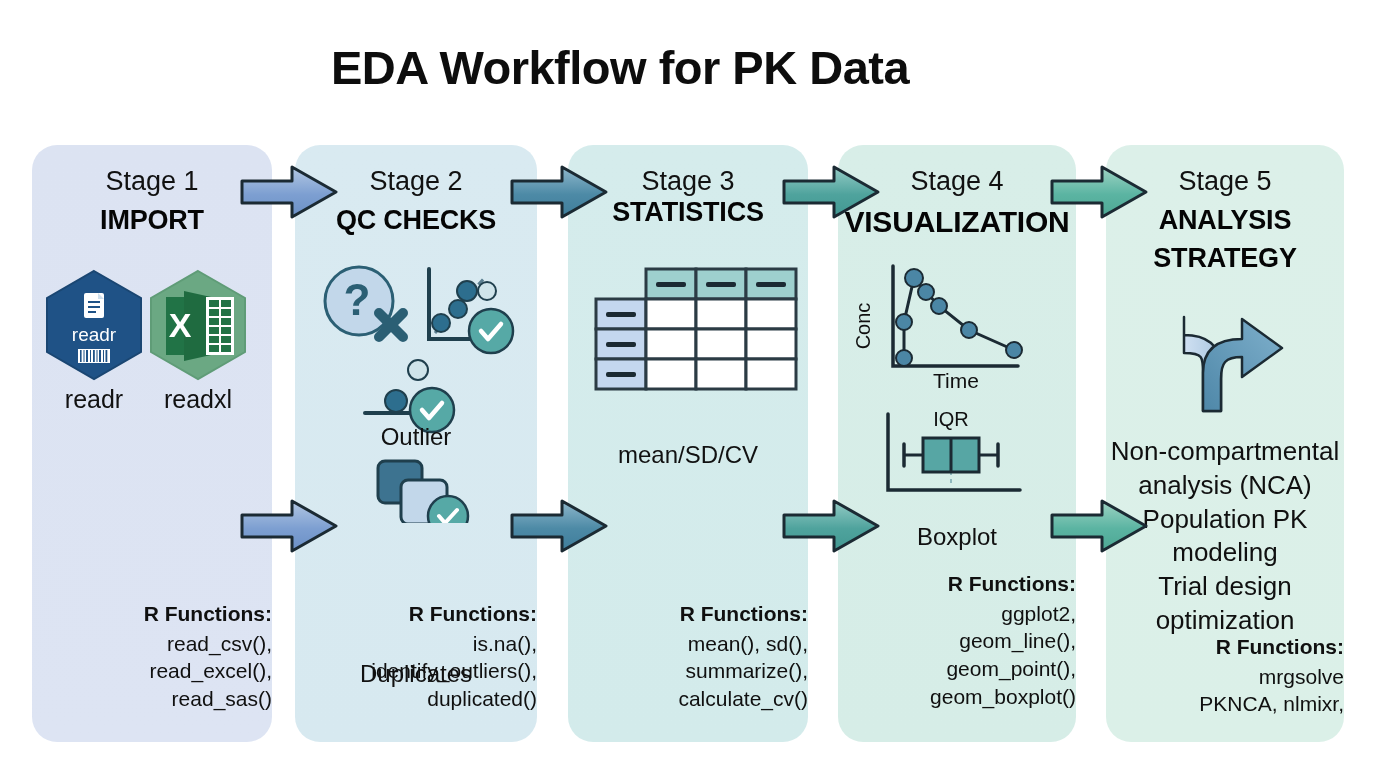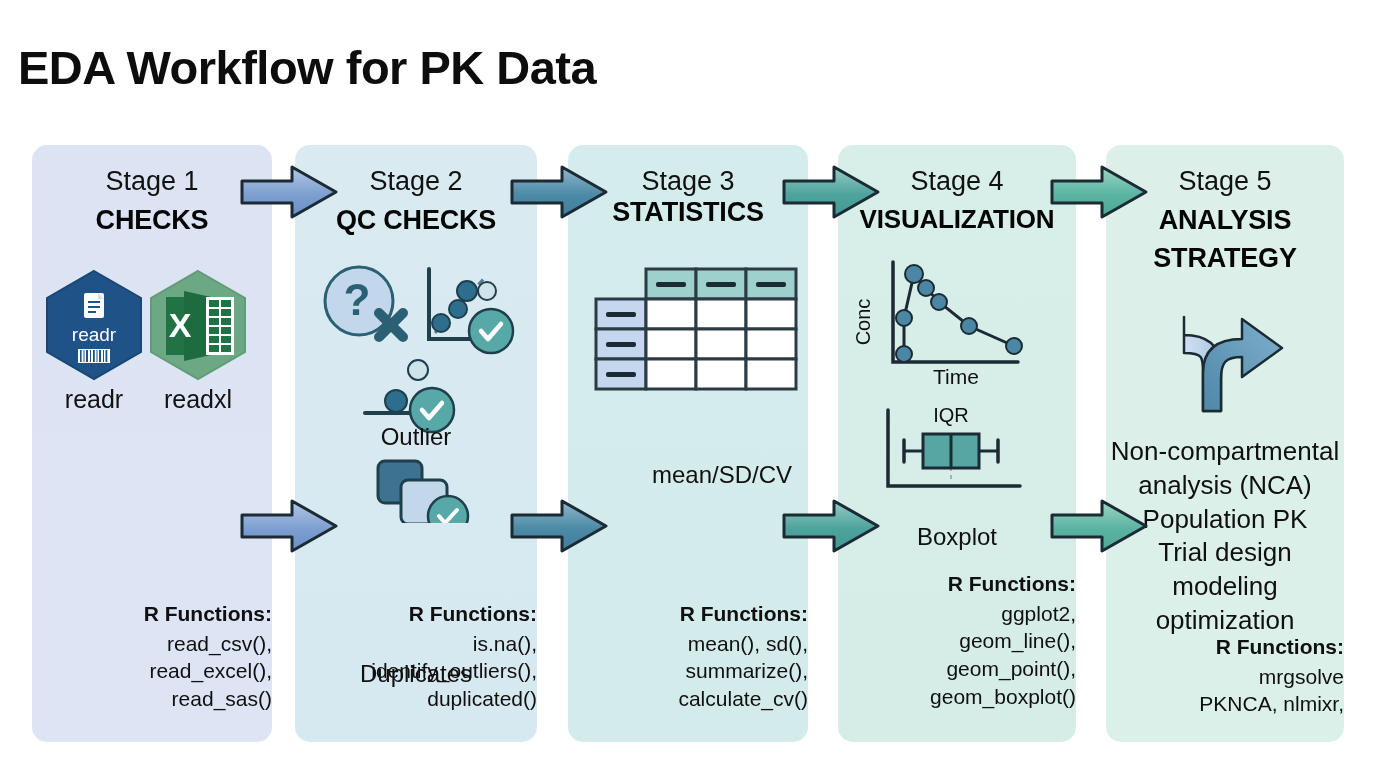--- a/index.html
+++ b/index.html
@@ -2,43 +2,43 @@
 <html><head>
 <meta charset="utf-8">
 <style>
   html,body{margin:0;padding:0;}
   body{
     width:1376px;height:768px;background:#ffffff;
     font-family:"Liberation Sans","DejaVu Sans",sans-serif;
     overflow:hidden;position:relative;
   }
   #title{
-    position:absolute;left:18px;top:40px;width:1216px;text-align:left;
+    position:absolute;left:12px;top:40px;width:1216px;text-align:center;
     font-size:47px;font-weight:bold;color:#0d0d0d;letter-spacing:-0.5px;
   }
   #board{position:absolute;left:0;top:145px;width:1376px;height:600px;}
 
   .panel{
-    position:absolute;top:0;height:597px;border-radius:15px;
+    position:absolute;top:0;height:597px;border-radius:25px;
     box-sizing:border-box;overflow:hidden;
   }
   .p1{left:32px;width:240px;background:linear-gradient(180deg,#dce3f2 0%,#dde4f3 100%);}
   .p2{left:295px;width:242px;background:linear-gradient(180deg,#d9eaf1 0%,#d7e9f0 100%);}
   .p3{left:568px;width:240px;background:linear-gradient(180deg,#d5ecec 0%,#d3ebeb 100%);}
   .p4{left:838px;width:238px;background:linear-gradient(180deg,#d8eee8 0%,#d6ede7 100%);}
   .p5{left:1106px;width:238px;background:linear-gradient(180deg,#dcf0e9 0%,#dbf0e8 100%);}
 
   .stage-num{
     text-align:center;font-size:27px;color:#111;margin-top:22px;line-height:1.1;
   }
   .stage-name{
     text-align:center;font-size:27px;font-weight:bold;color:#050505;
     margin-top:8px;line-height:1.12;letter-spacing:-0.2px;
   }
-  .stage-name.small{font-size:26px;}
+  .stage-name.small{font-size:30px;}
 
   .icon-area{position:relative;width:100%;}
 
   .caption{
     text-align:center;font-size:24px;color:#111;line-height:1.18;
   }
   .funcs{
     position:absolute;left:0;width:100%;text-align:right;
     font-size:21px;color:#101010;line-height:1.32;
   }
@@ -56,21 +56,21 @@
 </style>
 </head>
 <body>
 
 <div id="title">EDA Workflow for PK Data</div>
 
 <div id="board">
 
   <div class="panel p1">
     <div class="stage-num">Stage 1</div>
-    <div class="stage-name">CHECKS</div>
+    <div class="stage-name">IMPORT</div>
 
     <div class="icon-area" style="height:190px;margin-top:22px;">
 
       <svg width="108" height="120" style="position:absolute;left:8px;top:10px;">
         <polygon points="54,4 101,31 101,85 54,112 7,85 7,31" fill="#1f5286" stroke="#1a4672" stroke-width="2"></polygon>
         <rect x="44" y="26" width="20" height="25" rx="2" fill="#ffffff"></rect>
         <polygon points="58,26 64,32 58,32" fill="#cfe0ee"></polygon>
         <rect x="48" y="34" width="12" height="2" fill="#1f5286"></rect>
         <rect x="48" y="39" width="12" height="2" fill="#1f5286"></rect>
         <rect x="48" y="44" width="8" height="2" fill="#1f5286"></rect>
@@ -209,21 +209,21 @@
           <rect x="88" y="21" width="30" height="5" rx="2"></rect>
           <rect x="138" y="21" width="30" height="5" rx="2"></rect>
           <rect x="188" y="21" width="30" height="5" rx="2"></rect>
           <rect x="38" y="51" width="30" height="5" rx="2"></rect>
           <rect x="38" y="81" width="30" height="5" rx="2"></rect>
           <rect x="38" y="111" width="30" height="5" rx="2"></rect>
         </g>
       </svg>
     </div>
 
-    <div class="caption" style="position:absolute;top:316px;width:100%;padding-left:34px;">mean/SD/CV</div>
+    <div class="caption" style="position:absolute;top:296px;width:100%;">mean/SD/CV</div>
 
     <div class="funcs" style="top:455px;">
       <b>R Functions:</b>
       <div>mean(), sd(),</div>
       <div>summarize(),</div>
       <div>calculate_cv()</div>
     </div>
   </div>
 
   <div class="panel p4">
@@ -293,22 +293,22 @@
         <path d="M115 120 L115 76 C115 54 100 44 78 44 L78 26 L78 62 C97 62 97 66 97 82 L97 120 Z" fill="url(#gl)" stroke="#1b2a33" stroke-width="2.5" stroke-linejoin="round"></path>
 
         <path d="M97 120 L97 82 C97 58 112 48 136 48 L136 28 L176 57 L136 86 L136 66 C119 66 115 72 115 88 L115 120 Z" fill="url(#gr)" stroke="#1b2a33" stroke-width="2.5" stroke-linejoin="round"></path>
       </svg>
     </div>
 
     <div class="bullets" style="top:290px;">
       <div>Non-compartmental</div>
       <div>analysis (NCA)</div>
       <div>Population PK</div>
+      <div>modeling</div>
       <div>Trial design</div>
-      <div>modeling</div>
       <div>optimization</div>
     </div>
 
     <div class="funcs" style="top:488px;">
       <b>R Functions:</b>
       <div>mrgsolve</div>
       <div>PKNCA, nlmixr,</div>
     </div>
   </div>
 

